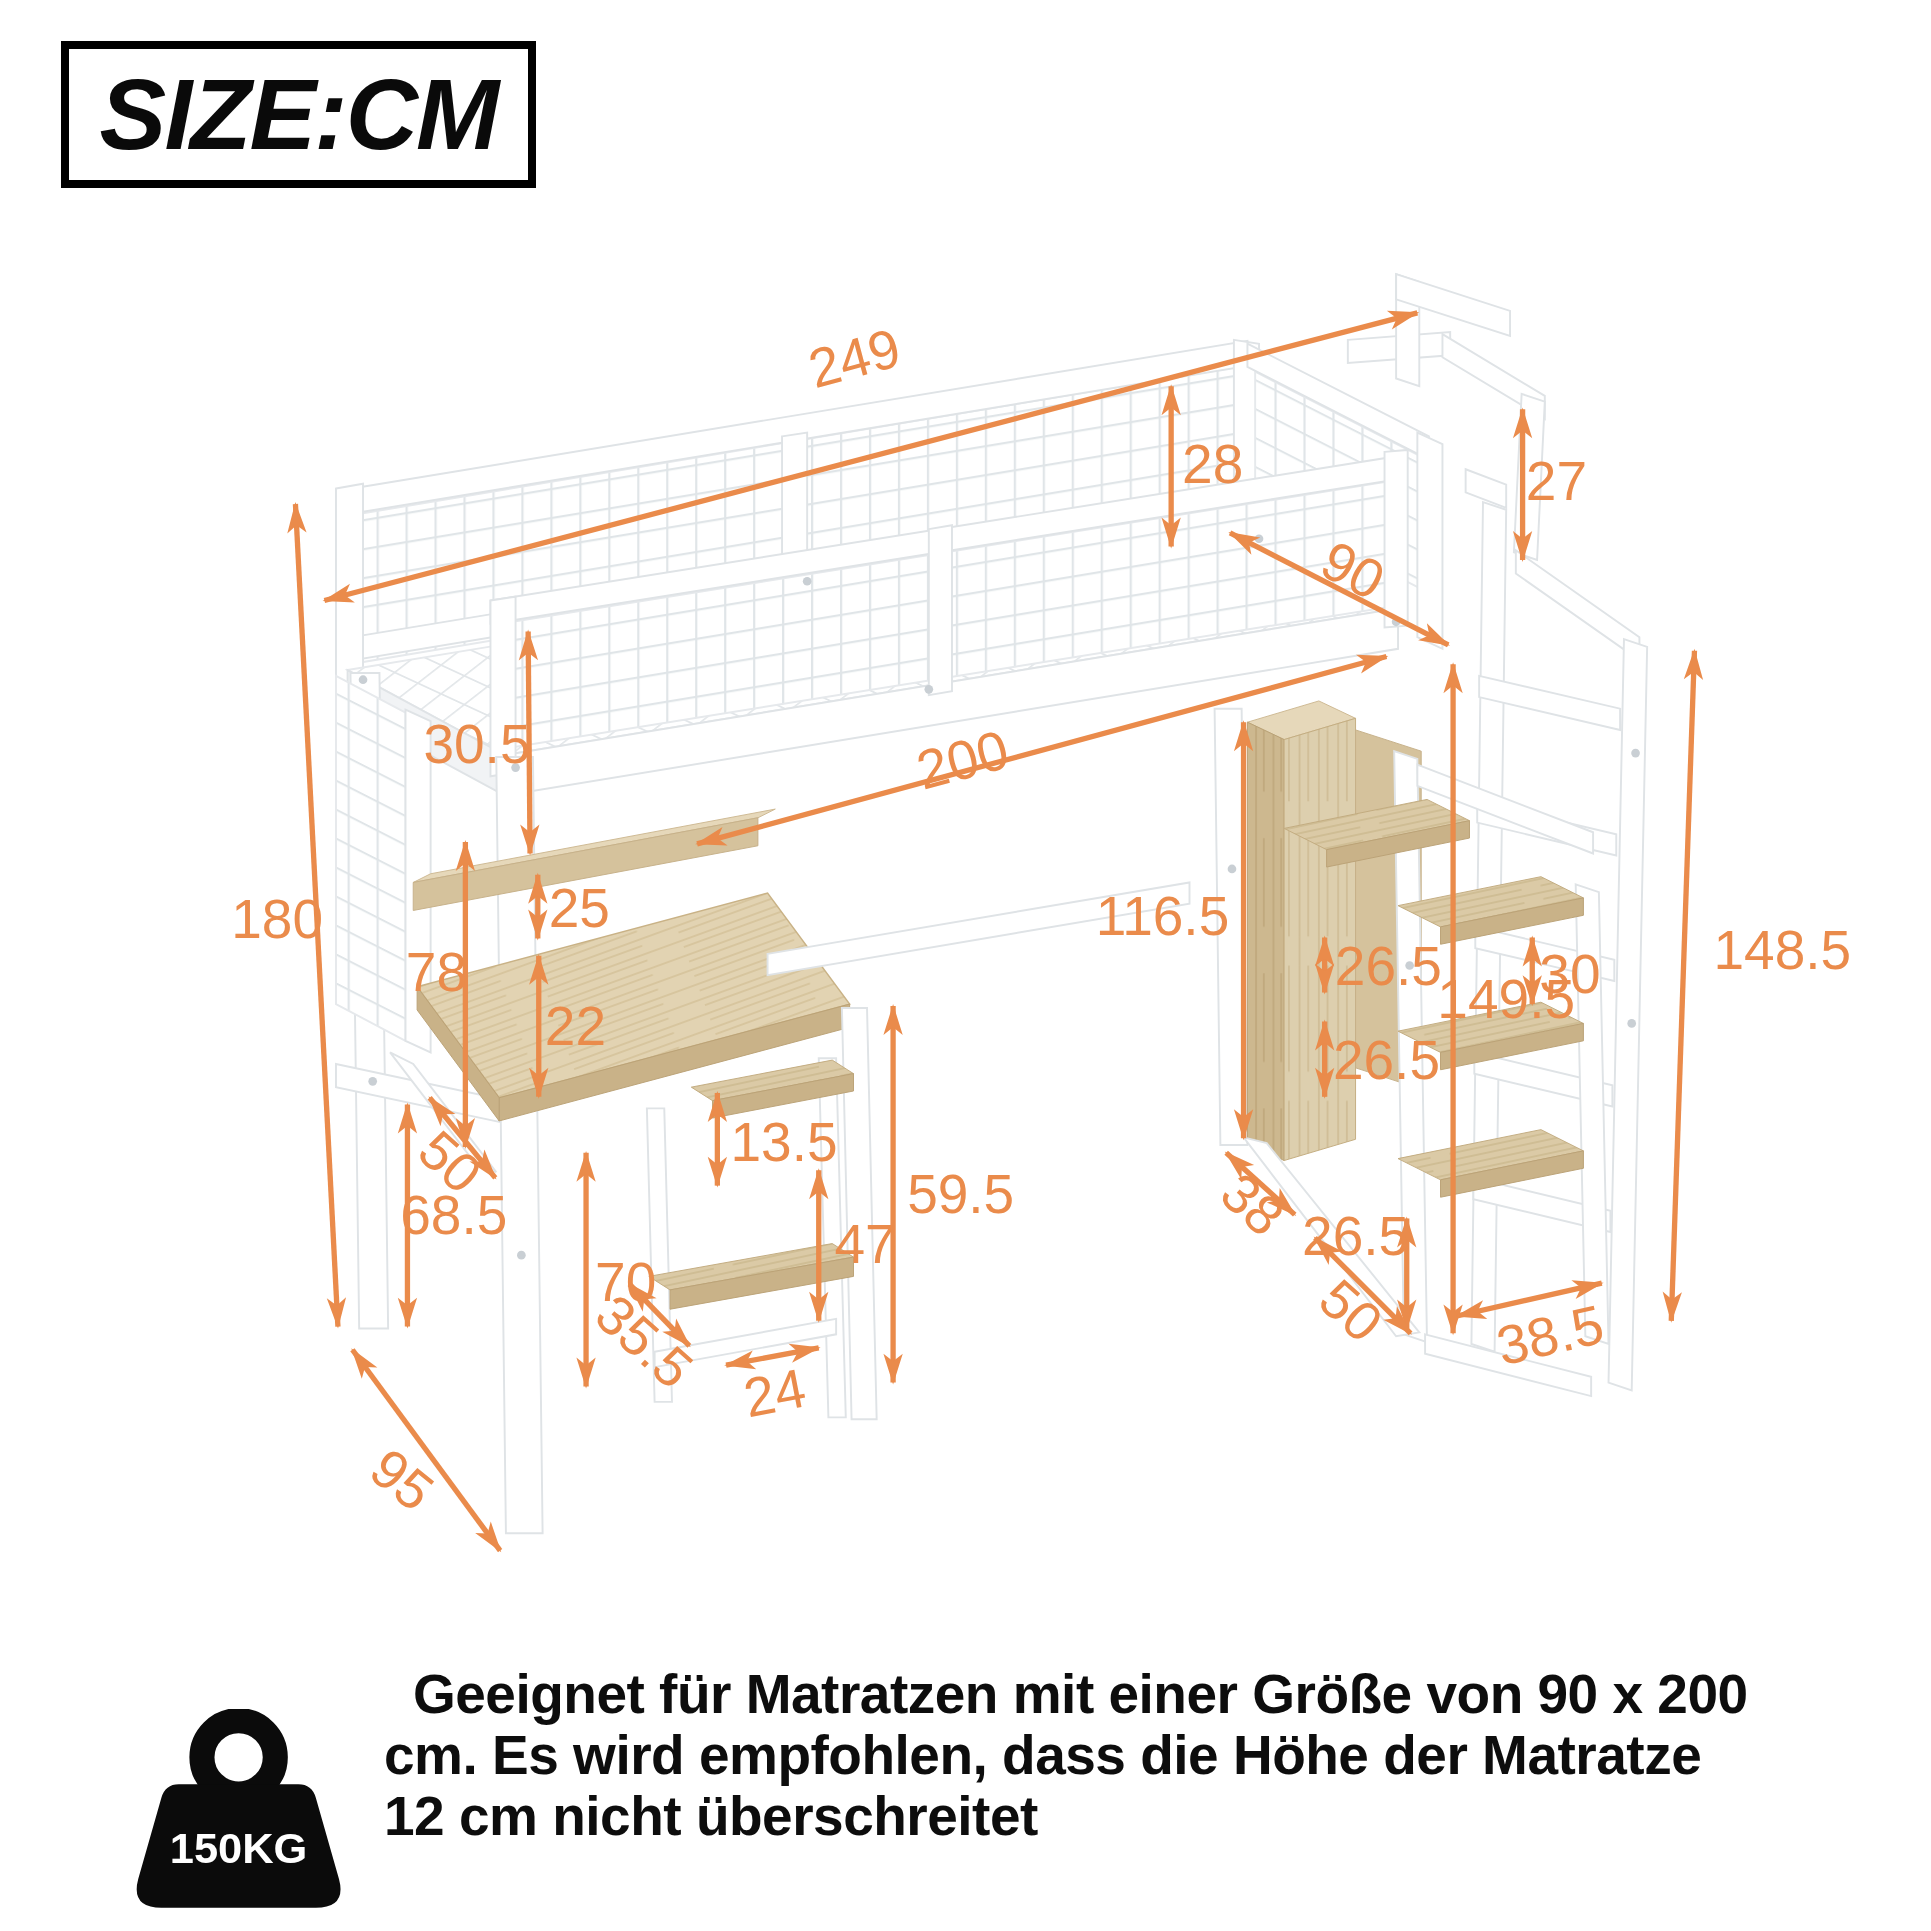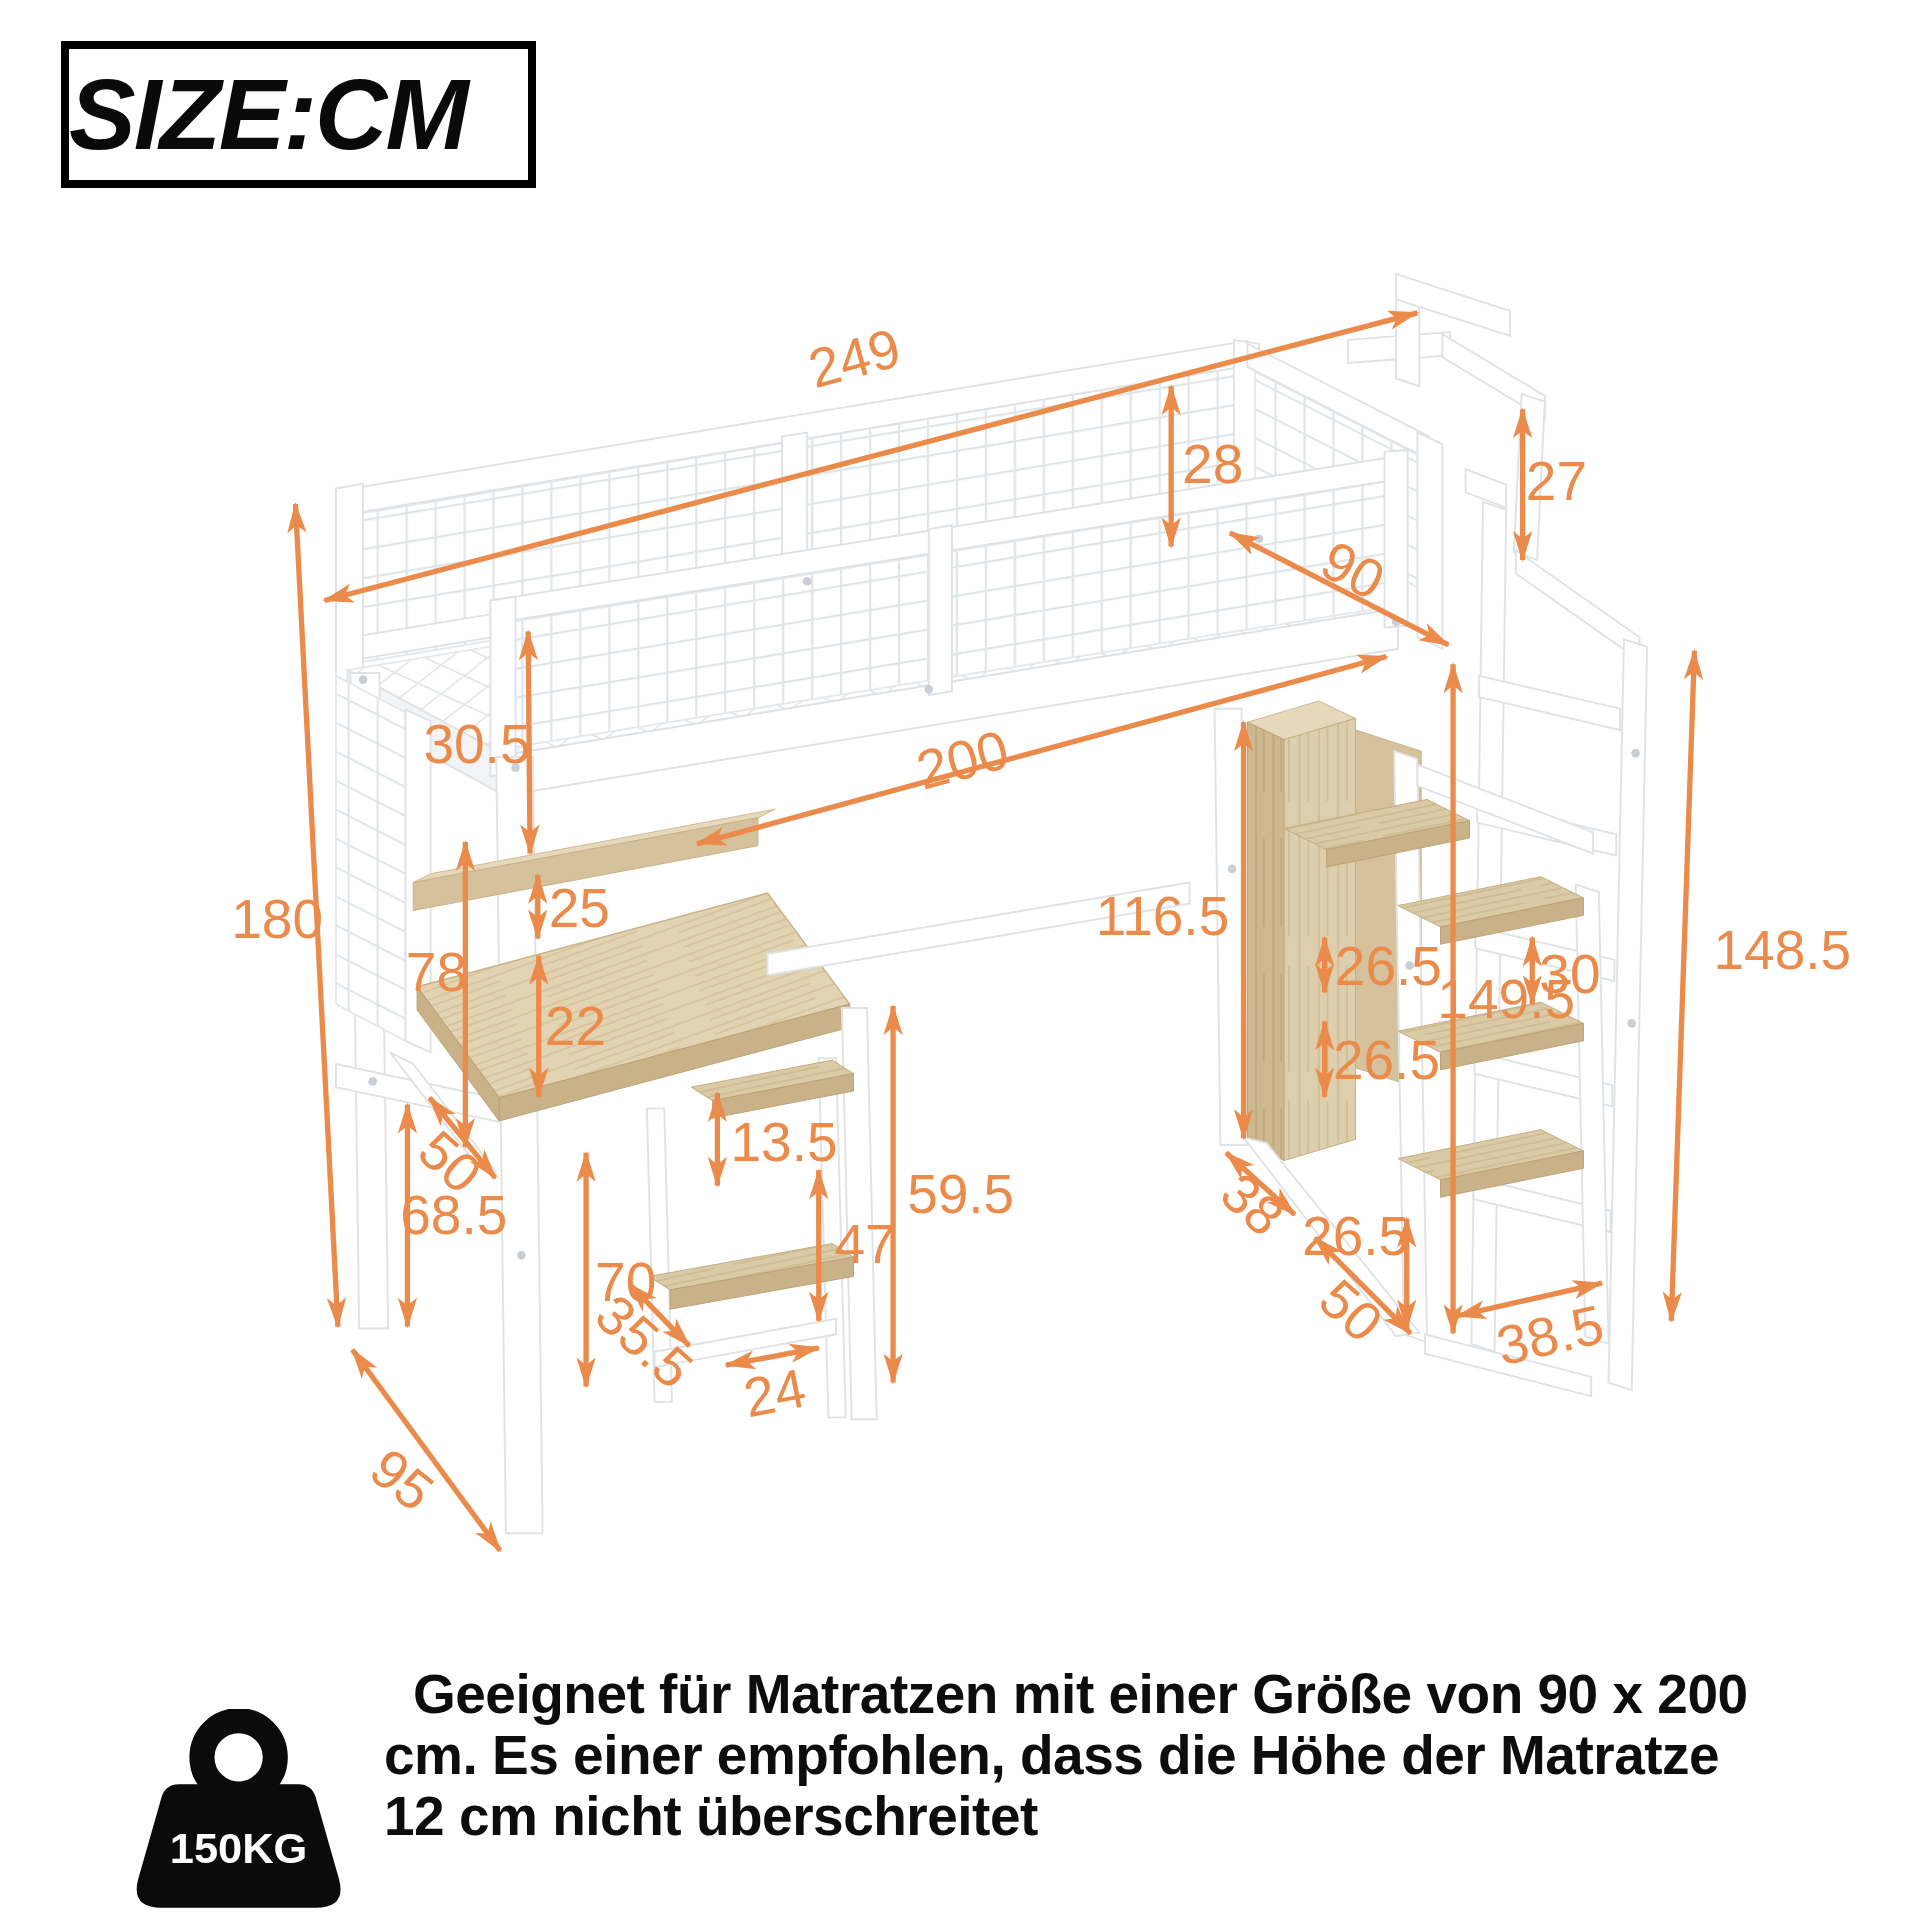--- a/index.html
+++ b/index.html
@@ -7,21 +7,21 @@
     --frameline:#dfe3e6;
     --ink:#111111;
   }
   html,body{margin:0;padding:0;background:#ffffff;}
   .canvas{position:relative;width:1931px;height:1931px;background:#ffffff;overflow:hidden;
           font-family:"Liberation Sans",sans-serif;}
   .bed-svg{position:absolute;left:0;top:0;width:1931px;height:1931px;}
 
   
   .size-box{position:absolute;left:61px;top:41px;width:475px;height:147px;border:8.7px solid #000;
-            box-sizing:border-box;display:flex;align-items:center;justify-content:flex-start;background:#fff;}
+            box-sizing:border-box;display:flex;align-items:center;justify-content:center;background:#fff;}
   .size-box span{font-size:100px;font-weight:bold;font-style:italic;color:#0a0a0a;letter-spacing:-1.9px;}
 
   
   .note{position:absolute;left:384px;top:1664px;width:1506px;color:#0d0d0d;
         font-size:55px;font-weight:bold;line-height:61px;letter-spacing:-0.5px;}
   .note .l1{padding-left:29px;}
   .weight-icon{position:absolute;left:116px;top:1709px;}
   .weight-icon text{font-family:"Liberation Sans",sans-serif;font-weight:bold;font-size:45px;fill:#ffffff;}
 
   
@@ -327,17 +327,17 @@
     <span>SIZE:CM</span>
   </div>
 
   <svg class="weight-icon" width="251" height="222" viewBox="0 0 260 230" xmlns="http://www.w3.org/2000/svg">
     <circle cx="127" cy="50" r="38" fill="none" stroke="#0b0b0b" stroke-width="26"></circle>
     <path d="M65,78 L189,78 Q203,78 207,92 L231,176 Q239,206 207,206 L47,206 Q15,206 23,176 L47,92 Q51,78 65,78 Z" fill="#0b0b0b"></path>
     <text x="127" y="160" text-anchor="middle">150KG</text>
   </svg>
   <div class="note">
     <div class="l1">Geeignet für Matratzen mit einer Größe von 90 x 200</div>
-    <div class="l2">cm. Es einer empfohlen, dass die Höhe der Matratze</div>
+    <div class="l2">cm. Es wird empfohlen, dass die Höhe der Matratze</div>
     <div class="l3">12 cm nicht überschreitet</div>
   </div>
 </div>
 
 
 </body></html>

